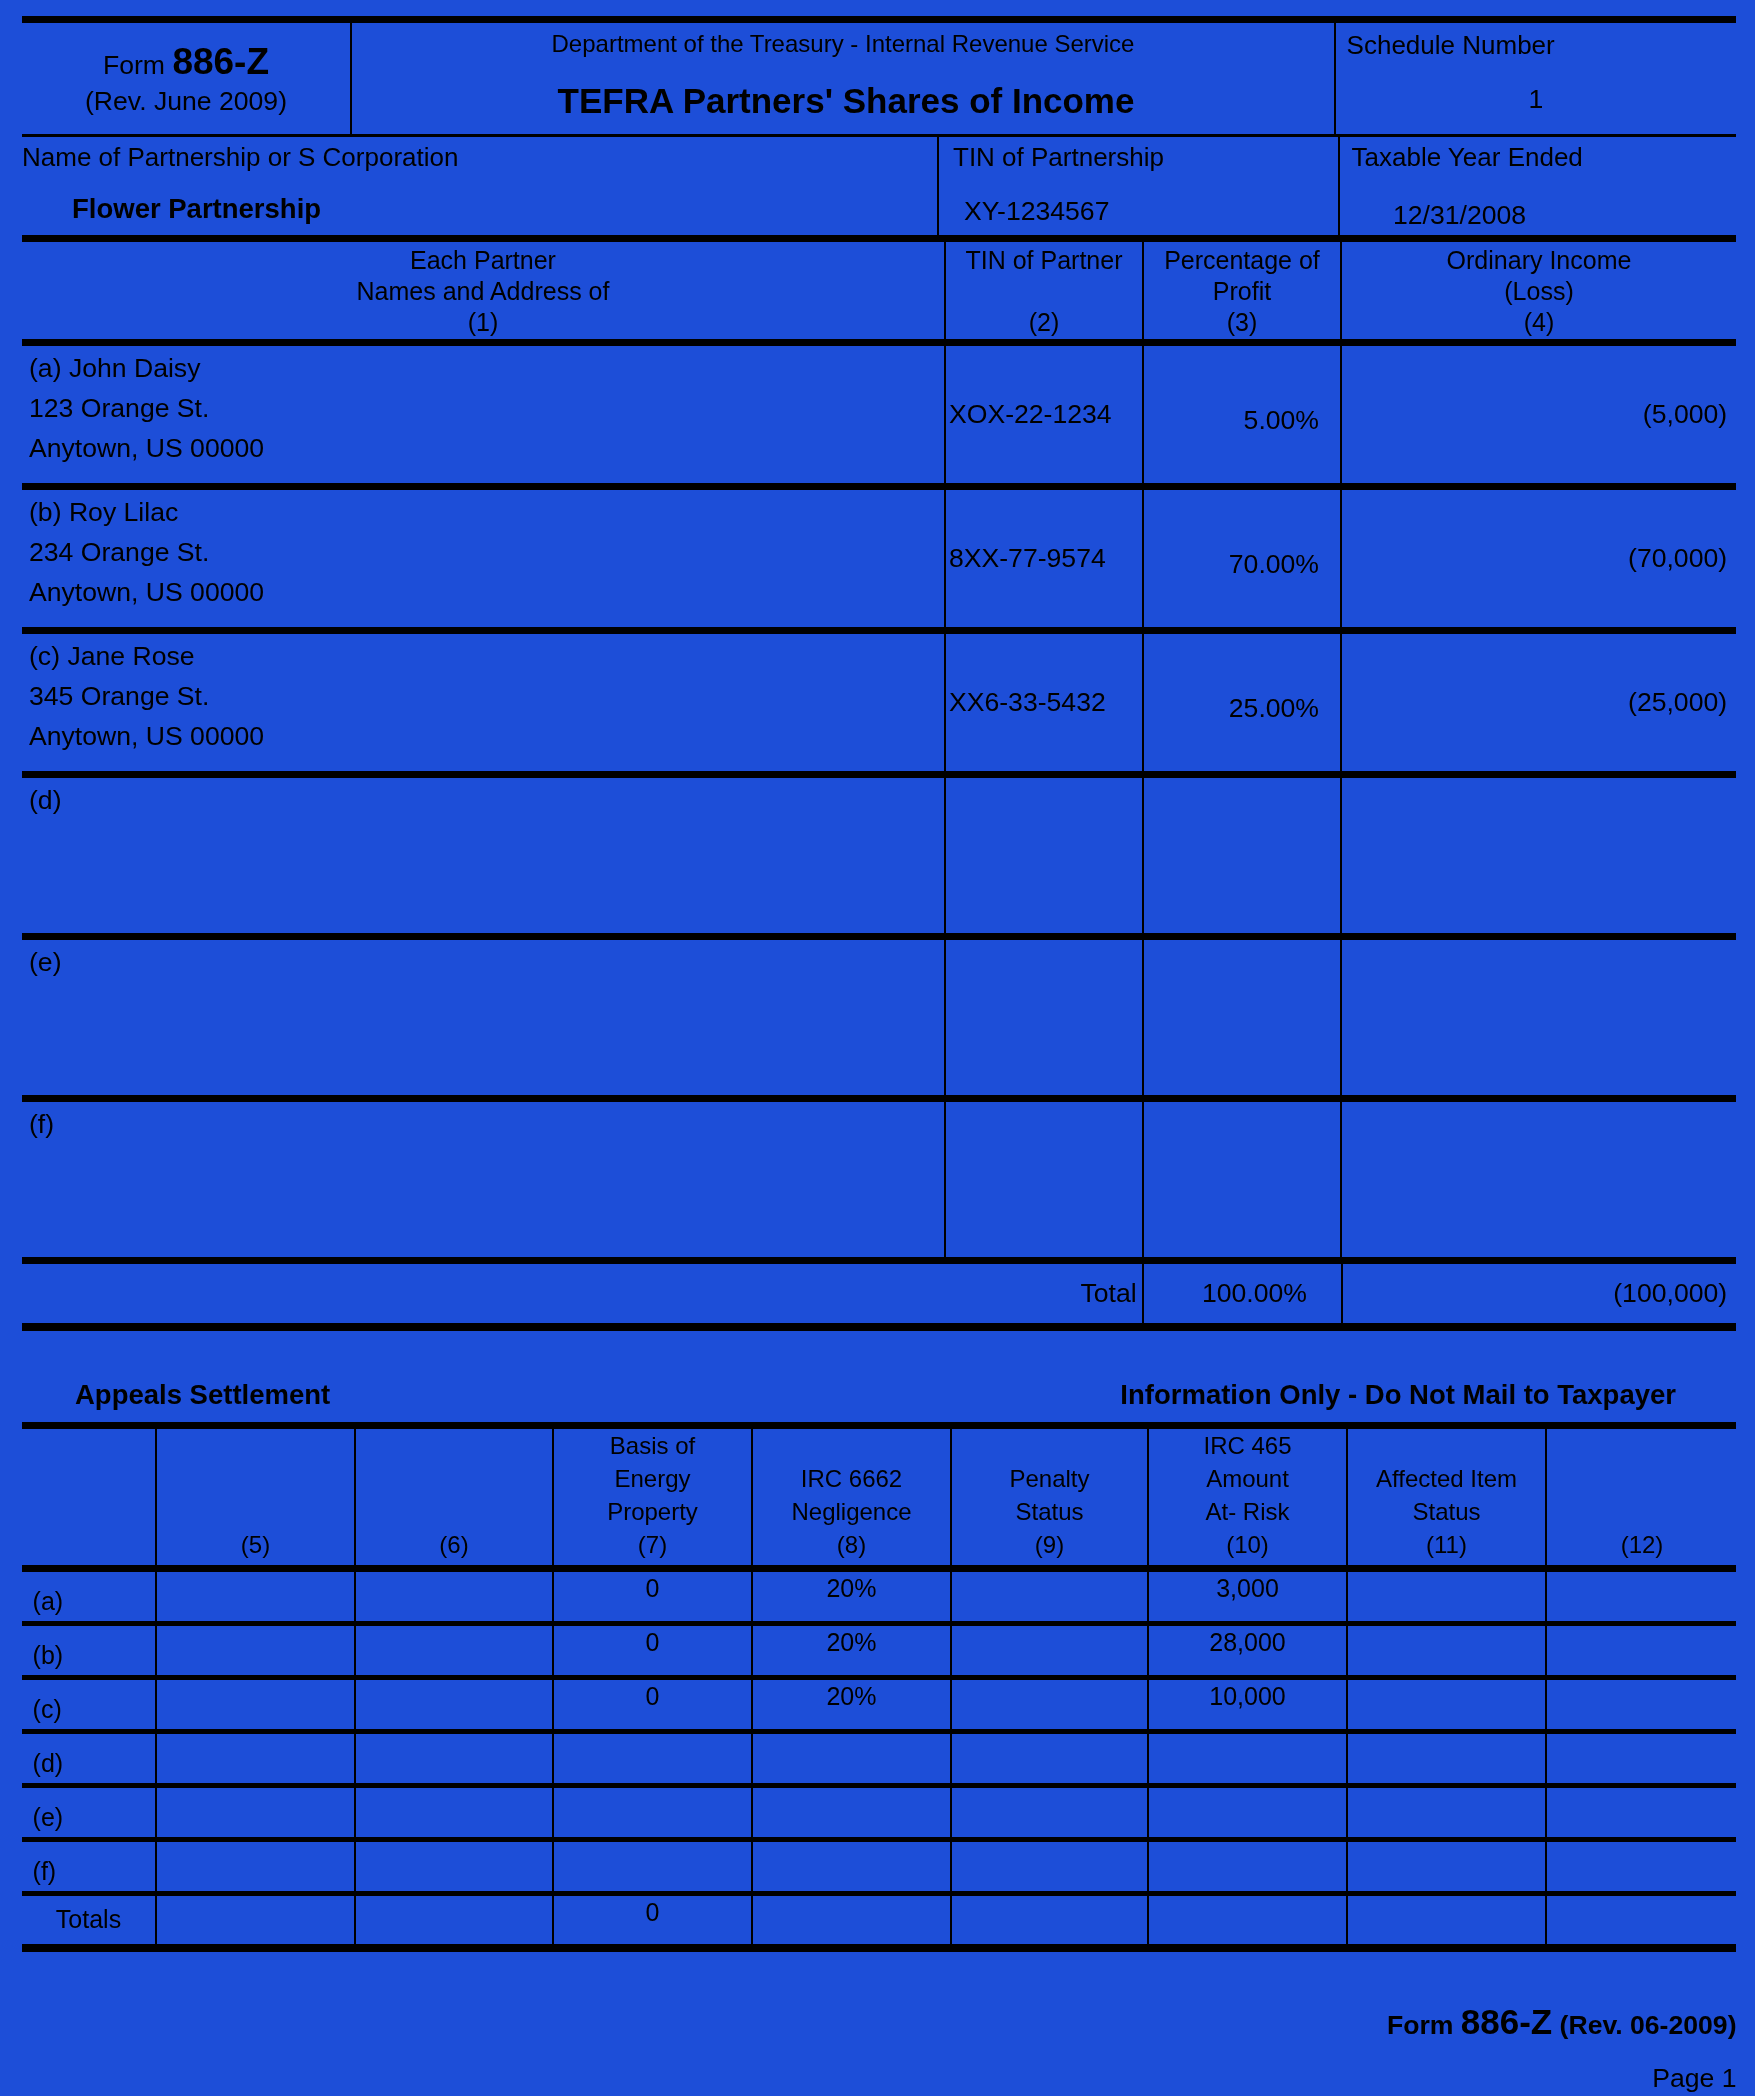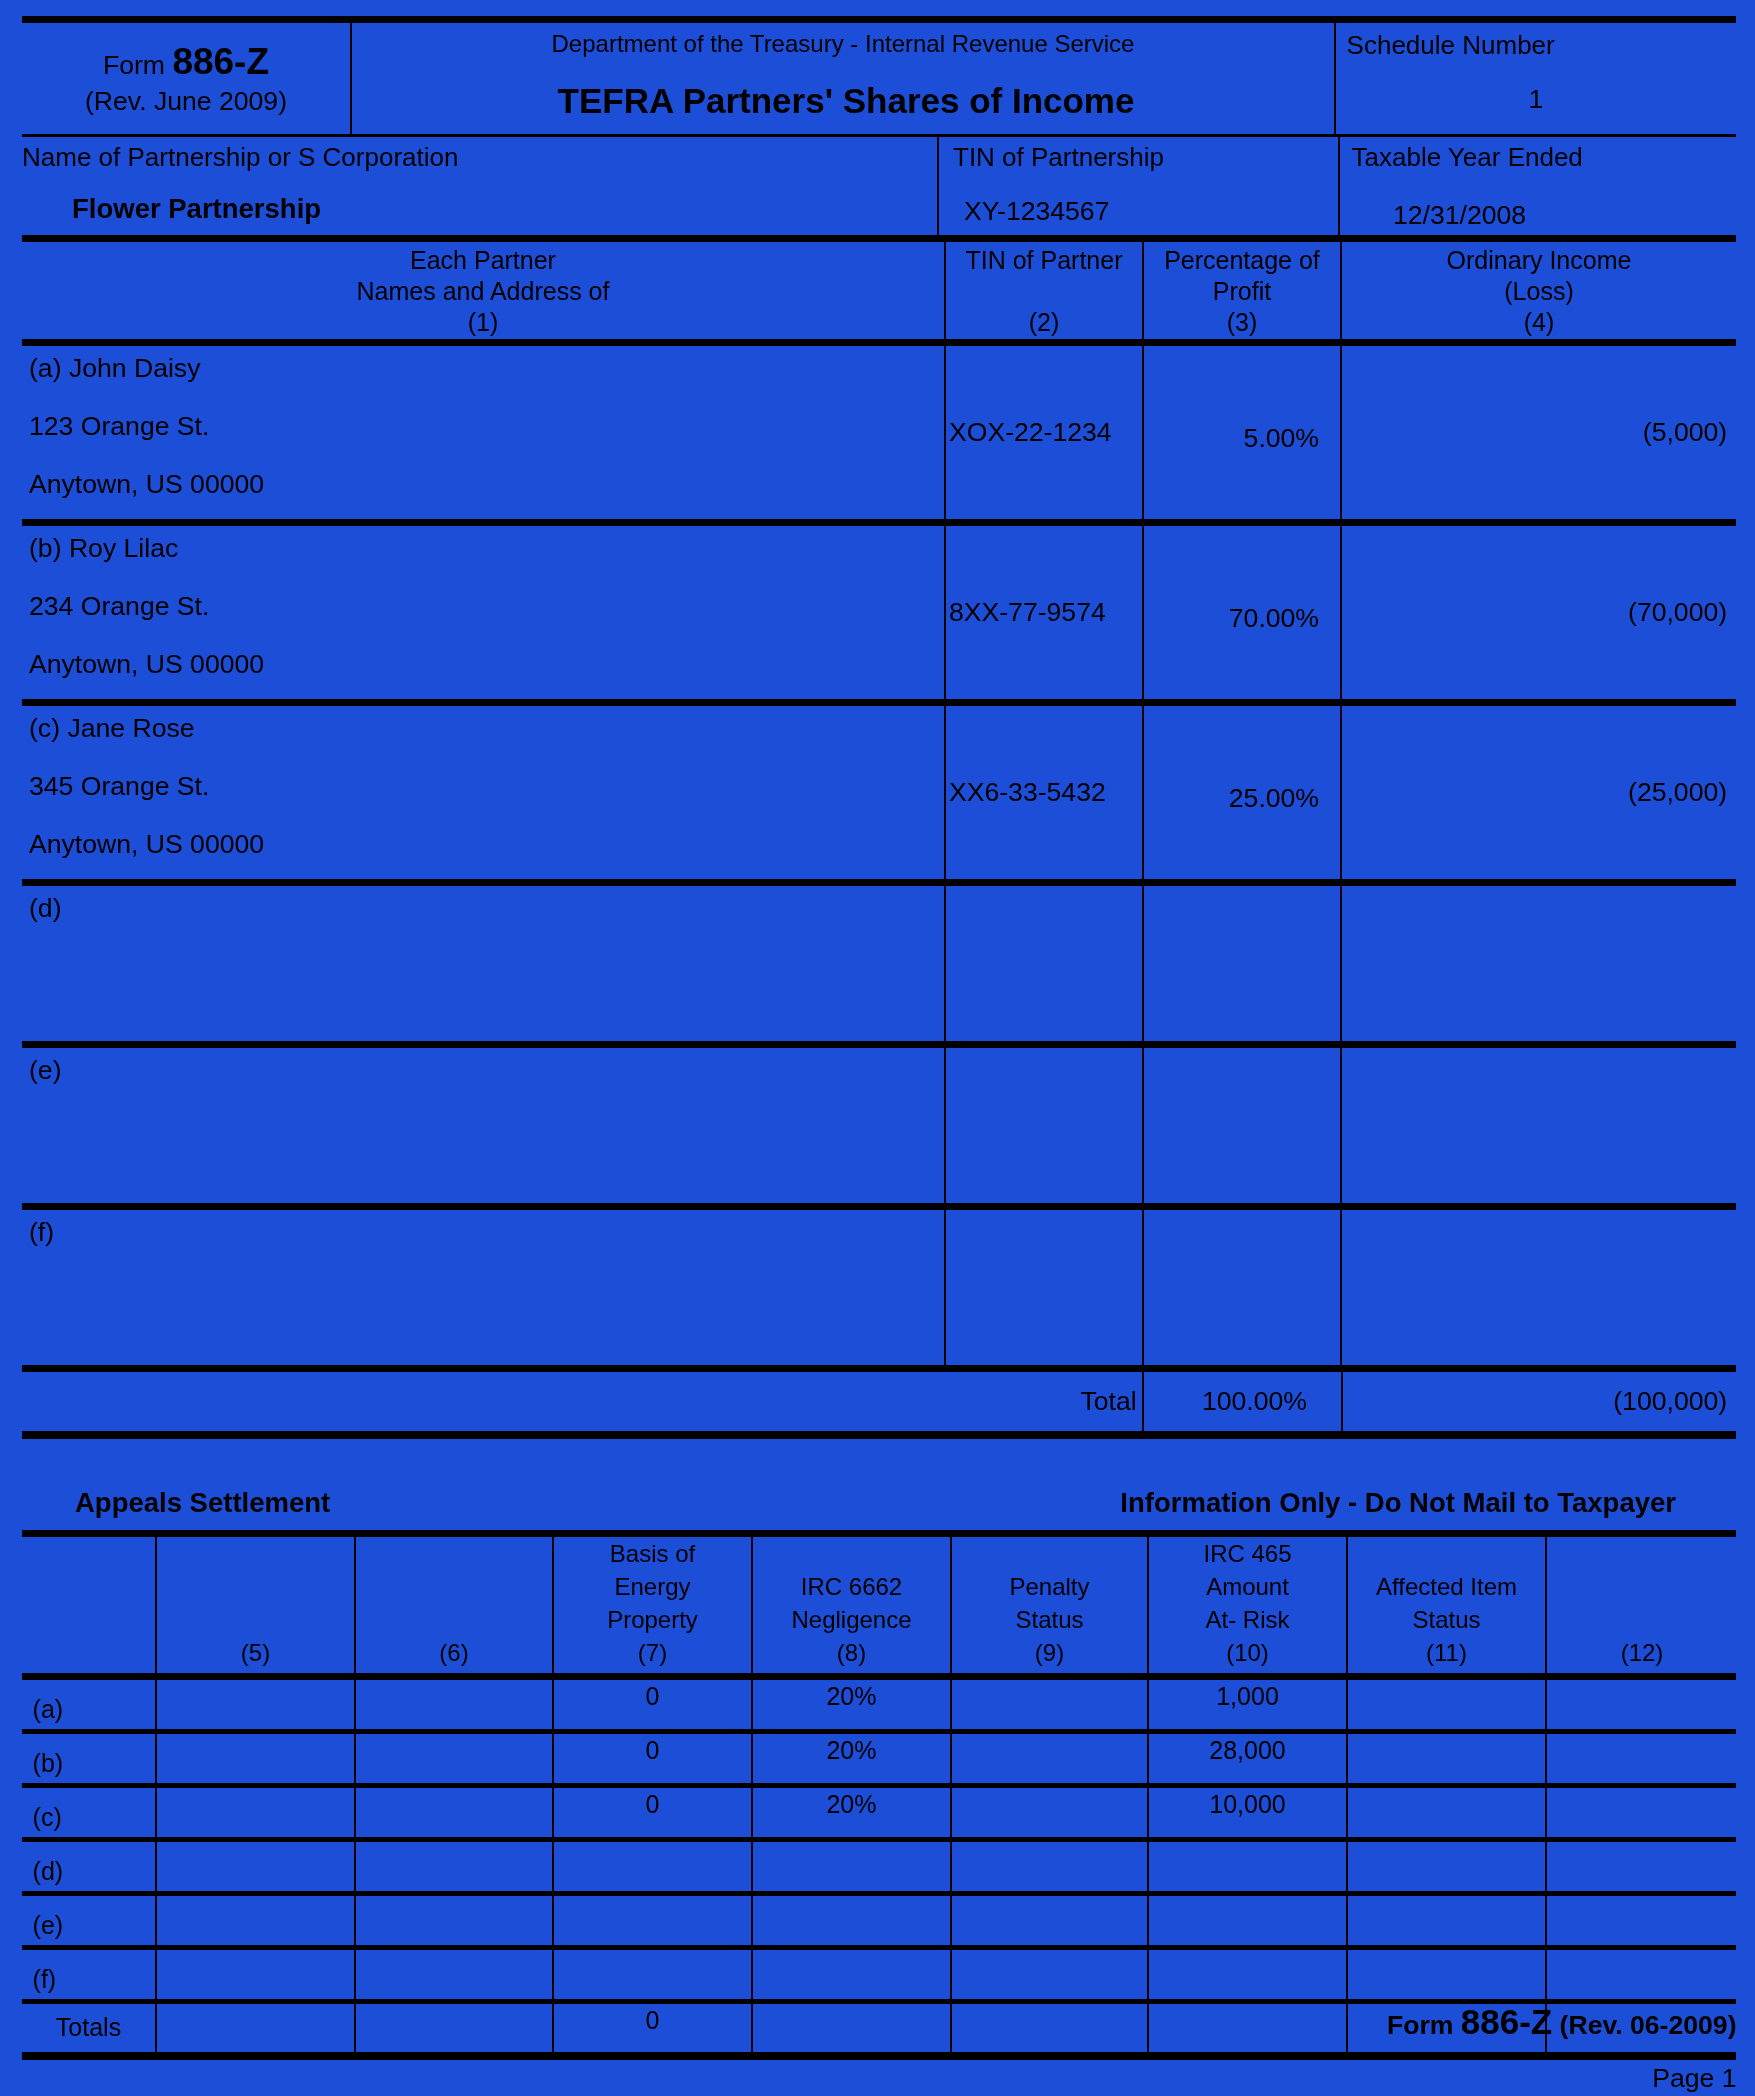--- a/index.html
+++ b/index.html
@@ -42,21 +42,21 @@
   
   .p-table { border-top:7px solid #000; }
   .p-head {
     display:grid; grid-template-columns:922px 198px 198px 396px;
     height:104px; border-bottom:7px solid #000;
   }
   .ph-cell { padding-top:2.7px; }
   .ph-line { height:31px; line-height:31px; text-align:center; font-size:25px; }
   .p-row {
     display:grid; grid-template-columns:922px 198px 198px 396px;
-    height:180px; border-bottom:7px solid #000;
+    height:144px; border-bottom:7px solid #000;
   }
   .p-row.empty { height:162px; }
   .p-name {
     display:flex; flex-direction:column; justify-content:space-between;
     padding:7px 0 19.5px 7px; font-size:26.6px;
   }
   .p-tin { display:flex; align-items:center; padding-left:3px; font-size:26.6px; }
   .p-pct { display:flex; align-items:center; justify-content:flex-end; padding:12.4px 21px 0 0; font-size:26.6px; }
   .p-inc { display:flex; align-items:center; justify-content:flex-end; padding-right:8.9px; font-size:26.6px; }
   .p-total {
@@ -273,21 +273,21 @@
         </div>
       </div>
 
       <div class="a-grid a-row">
         <div class="a-label">(a)</div>
         <div class="a-cell bl"></div>
         <div class="a-cell bl"></div>
         <div class="a-cell bl">0</div>
         <div class="a-cell bl">20%</div>
         <div class="a-cell bl"></div>
-        <div class="a-cell bl">1,000</div>
+        <div class="a-cell bl">3,000</div>
         <div class="a-cell bl"></div>
         <div class="a-cell bl"></div>
       </div>
 
       <div class="a-grid a-row">
         <div class="a-label">(b)</div>
         <div class="a-cell bl"></div>
         <div class="a-cell bl"></div>
         <div class="a-cell bl">0</div>
         <div class="a-cell bl">20%</div>

